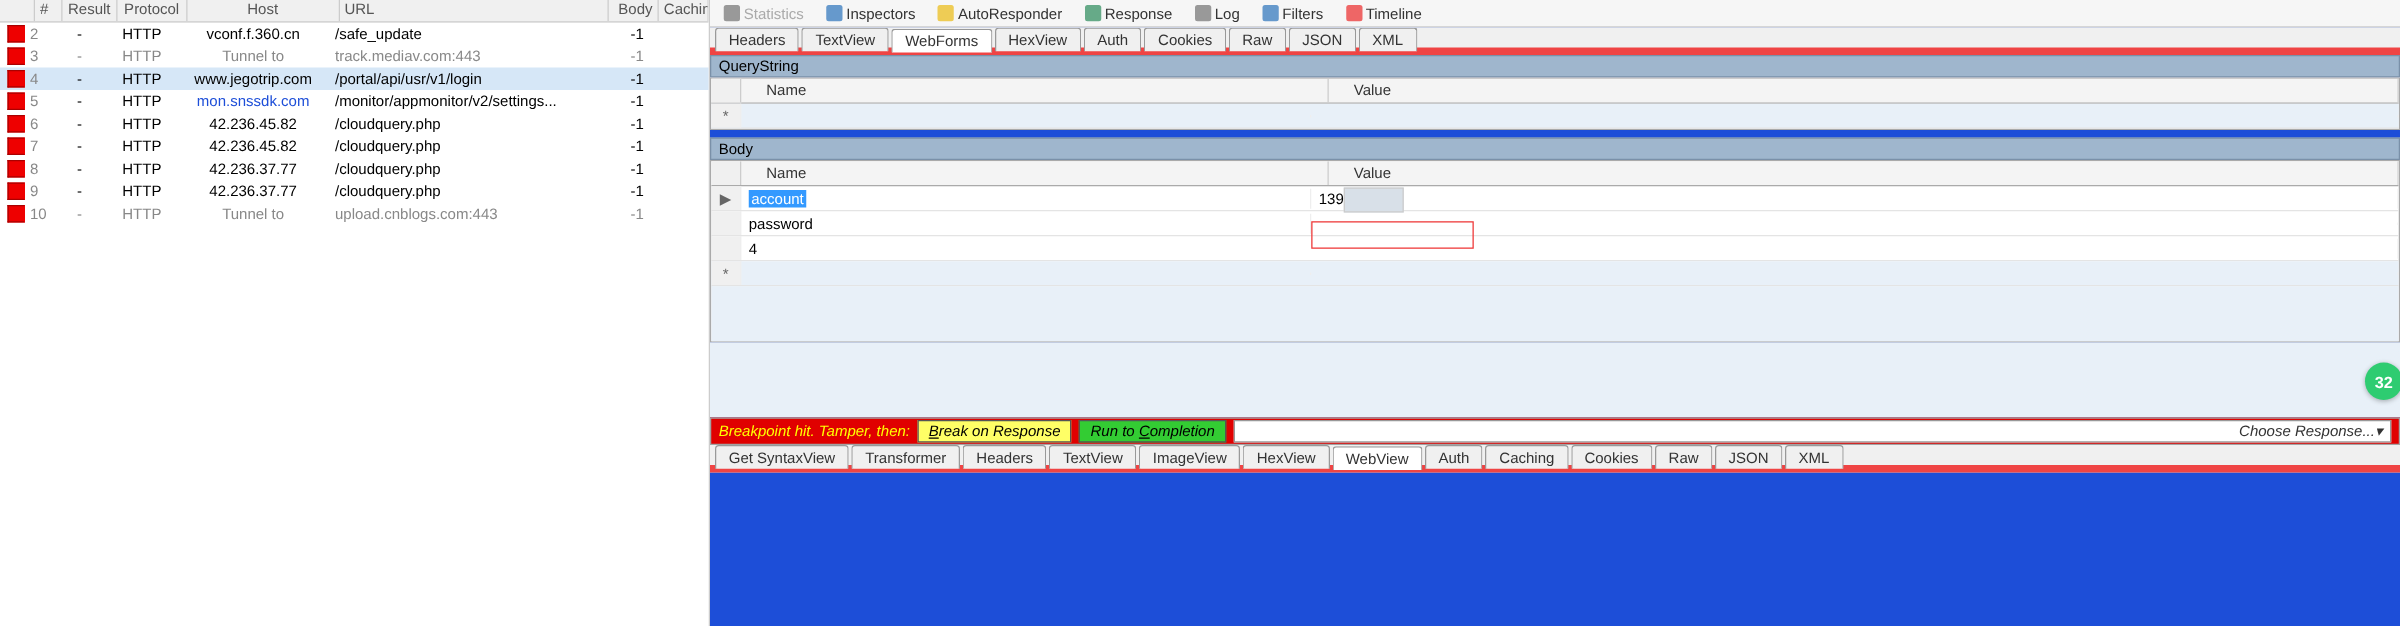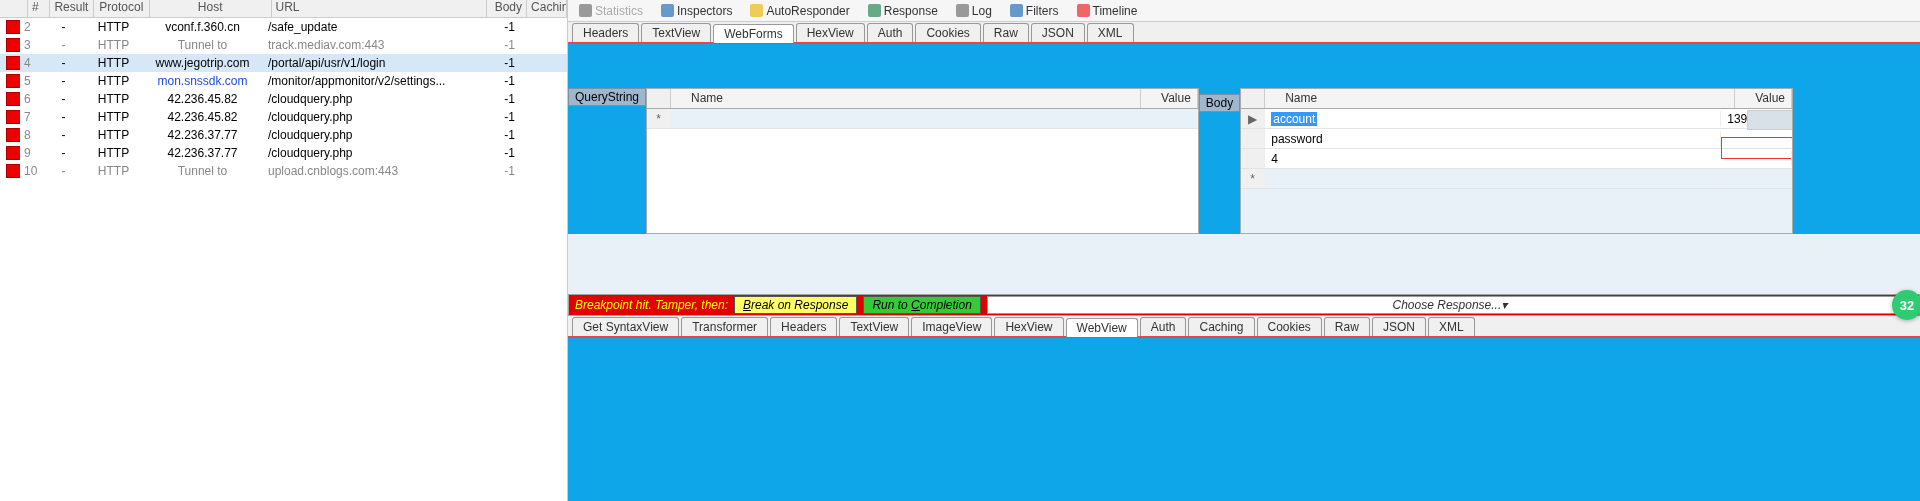--- a/index.html
+++ b/index.html
@@ -1,19 +1,19 @@
 <!DOCTYPE html>
 <html><head>
 <meta charset="utf-8">
 <style>
 * { box-sizing: border-box; margin: 0; padding: 0; font-family: 'Segoe UI', Tahoma, sans-serif; font-size: 12px; }
 body { background: #fff; overflow: hidden; }
 .container { display: flex; width: 1920px; height: 501px; position: relative; }
 .left-pane { width: 568px; background: #fff; border-right: 1px solid #ccc; overflow: hidden; }
-.right-pane { flex: 1; background: #0ea5e9; display: flex; flex-direction: column; overflow: hidden; }
+.right-pane { flex: 1; background: #1d4ed8; display: flex; flex-direction: column; overflow: hidden; }
 
 
 .sessions-header { display: flex; height: 18px; background: #f0f0f0; border-bottom: 1px solid #ccc; overflow: hidden; }
 .sessions-header > div { border-right: 1px solid #ccc; padding: 0 4px; color: #555; white-space: nowrap; overflow: hidden; }
 .col-icon { width: 28px; }
 .col-num { width: 22px; }
 .col-result { width: 44px; text-align: center; }
 .col-protocol { width: 56px; text-align: center; }
 .col-host { width: 122px; text-align: center; }
 .col-url { width: 216px; }
@@ -29,21 +29,21 @@
 .toolbar { display: flex; align-items: center; height: 22px; border-bottom: 1px solid #ccc; padding: 0 4px; gap: 4px; background: #f6f6f6; overflow: hidden; }
 .tbtn { padding: 1px 6px; border: 1px solid transparent; color: #333; cursor: pointer; display: flex; align-items: center; gap: 3px; }
 .tbtn.disabled { color: #aaa; }
 .tiny-icon { width: 13px; height: 13px; background: #6a8; display: inline-block; border-radius: 2px; }
 .tiny-icon.red { background: #e66; }
 .tiny-icon.blue { background: #69c; }
 .tiny-icon.gray { background: #999; }
 .tiny-icon.yellow { background: #ec5; }
 
 
-.tabstrip { display: flex; border-bottom: 2px solid #ef4444; background: #f0f0f0; height: 22px; align-items: center; padding-left: 4px; }
+.tabstrip { display: flex; border-bottom: 6px solid #ef4444; background: #f0f0f0; height: 22px; align-items: flex-start; padding-left: 4px; }
 .tab { padding: 2px 10px; border: 1px solid #999; border-bottom: none; margin-right: 2px; background: #f0f0f0; color: #333; cursor: pointer; border-radius: 3px 3px 0 0; }
 .tab.active { background: #fff; font-weight: 400; position: relative; top: 1px; }
 
 
 .section-hdr { background: #9fb6cd; color: #000; padding: 1px 6px; height: 18px; font-size: 12px; border: 1px solid #7a90a8; }
 
 
 .grid { border: 1px solid #aaa; background: #fff; }
 .grid-header { display: flex; background: #f4f4f4; height: 20px; border-bottom: 1px solid #aaa; gap: 14px; }
 .grid-header > div { padding: 2px 6px; border-right: 1px solid #ccc; color: #333; }
@@ -51,29 +51,29 @@
 .grid-row > div { padding: 1px 6px; border-right: 1px solid #eee; }
 .grid-rowhdr { width: 24px; background: #f0f0f0; border-right: 1px solid #ccc; text-align: center; color: #666; height: 100%; display:flex;align-items:center;justify-content:center; }
 .grid-namecol { width: 456px; }
 .grid-valcol { flex: 1; position: relative; }
 .grid-empty { background: #e8f0f8; }
 .selected-cell { background: #3399ff; color: #fff; display:inline-block; padding:0 2px; }
 
 .blur-box { position:absolute; left:26px; top:-1px; width:48px; height:20px; background: #d8e0e8; border:1px solid #ccc; }
 .redbox { position:absolute; left:0; top:-1px; width:130px; height:22px; border:1px solid #e33; pointer-events:none; }
 
-.req-area { display:flex; flex-direction:row;margin-top:44px; }
+.req-area { display:flex; flex-direction:column; }
 .body-grid-wrap { height: 146px; overflow:hidden; }
 
 
 .breakbar { display:flex; align-items:center; height:22px; background:#e00000; color:#ff0; padding:0 6px; gap:6px; border: 1px solid #a3a3a3; font-style: italic; }
 .breakbar .btn { padding: 1px 8px; border: 1px solid #555; font-size: 12px; cursor:pointer; }
 .breakbar .btn.yellow { background:#ffff66; color:#000; }
 .breakbar .btn.green { background:#33cc33; color:#000; }
-.breakbar .select { background:#fff; color:#333; padding:1px 6px; border:1px solid #999; flex:1; display:flex; justify-content:center; align-items:center; }
+.breakbar .select { background:#fff; color:#333; padding:1px 6px; border:1px solid #999; flex:1; display:flex; justify-content:flex-end; align-items:center; }
 
 
 .resp-area { display:flex; flex-direction:column; }
 .noresp { text-align:center; color:#333; padding:2px 0; background:#fff; border-bottom:1px solid #ccc; }
 .resp-body { flex:1; border:1px solid #ccc; background:#fff; }
 
 
 .badge { position:absolute; right:-2px; top:290px; width:30px; height:30px; border-radius:50%; background:#2ecc71; color:#fff; font-weight:bold; display:flex; align-items:center; justify-content:center; box-shadow:0 1px 4px rgba(0,0,0,.3); font-size:13px; }
 </style>
 </head>

